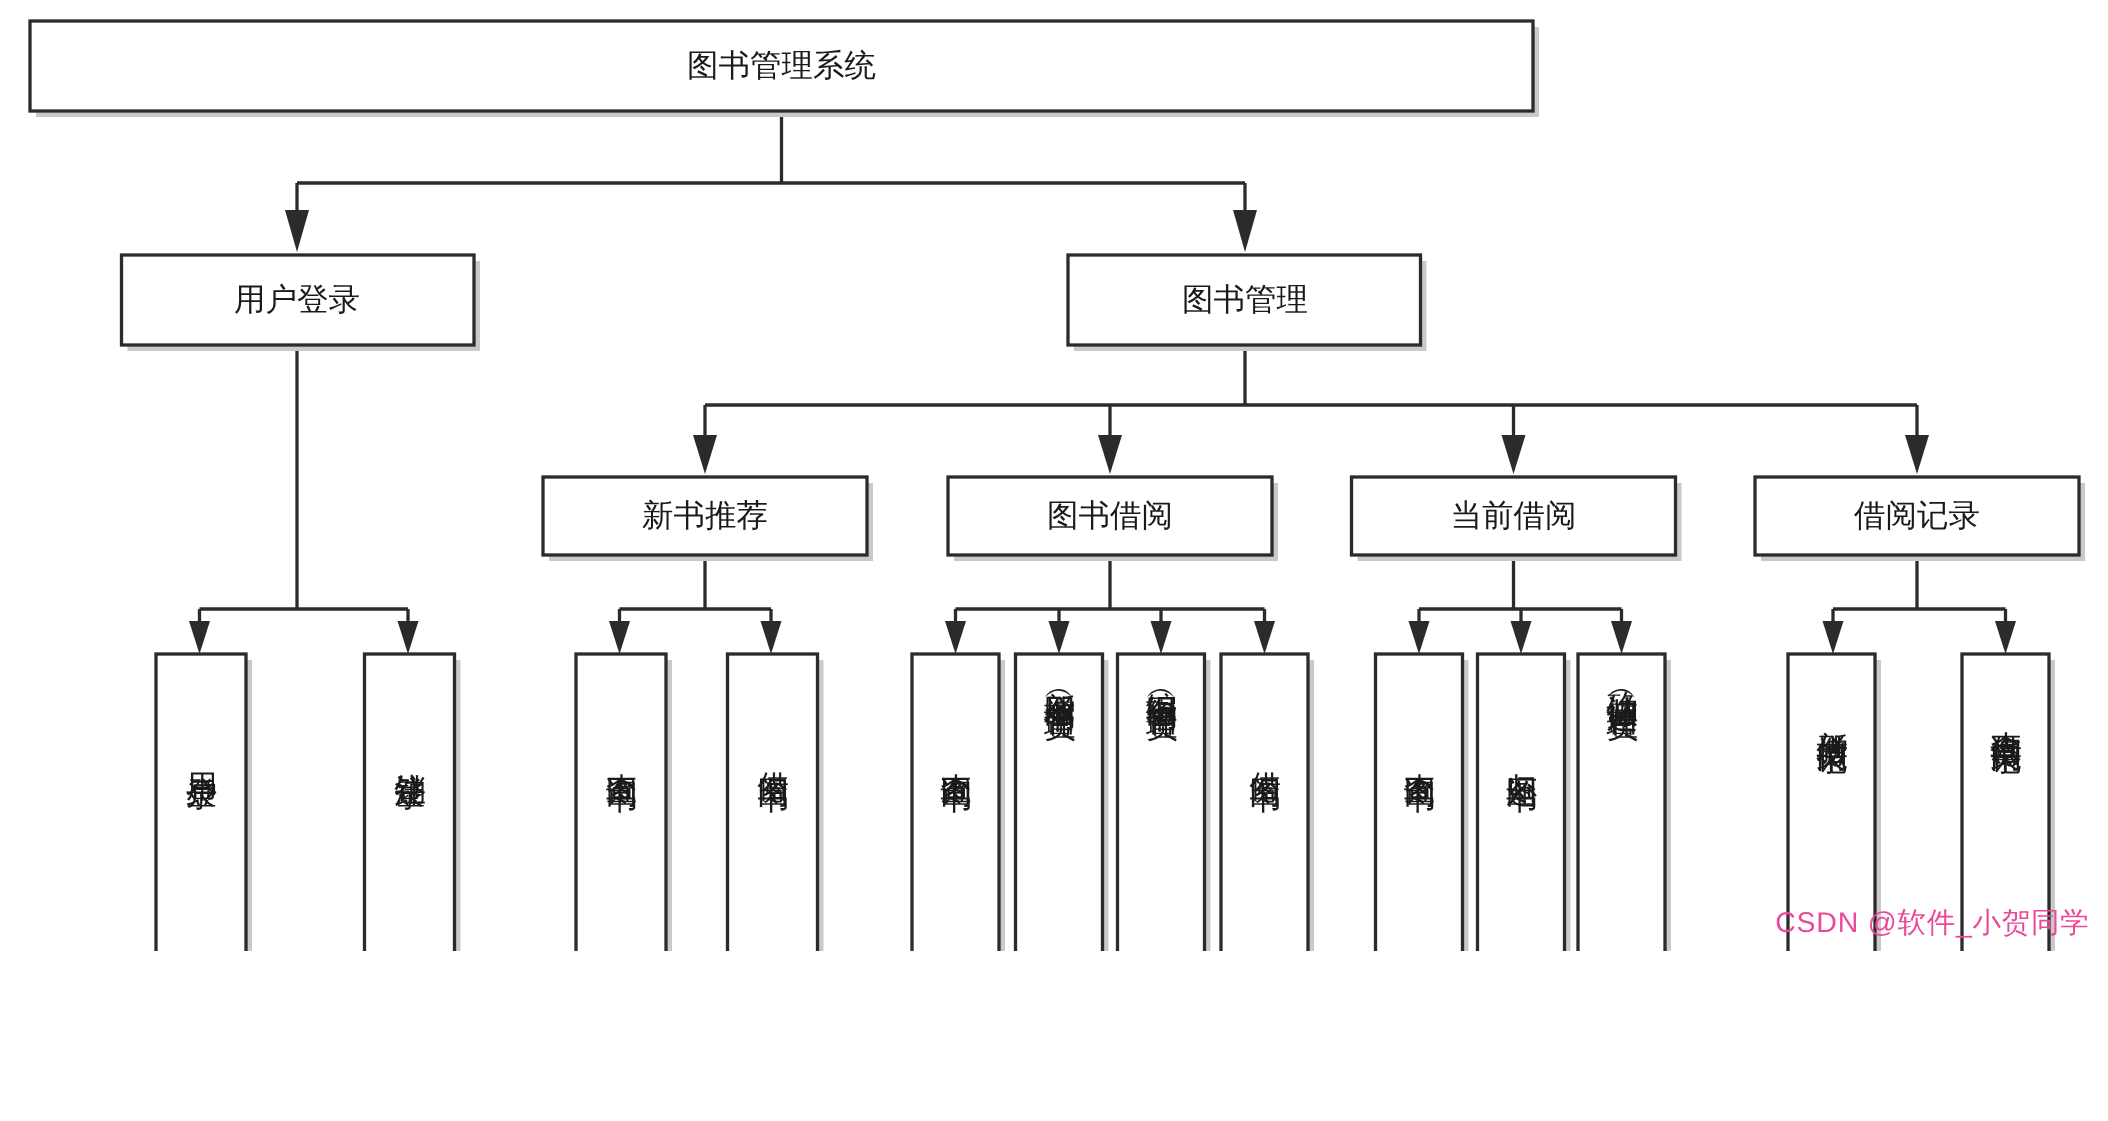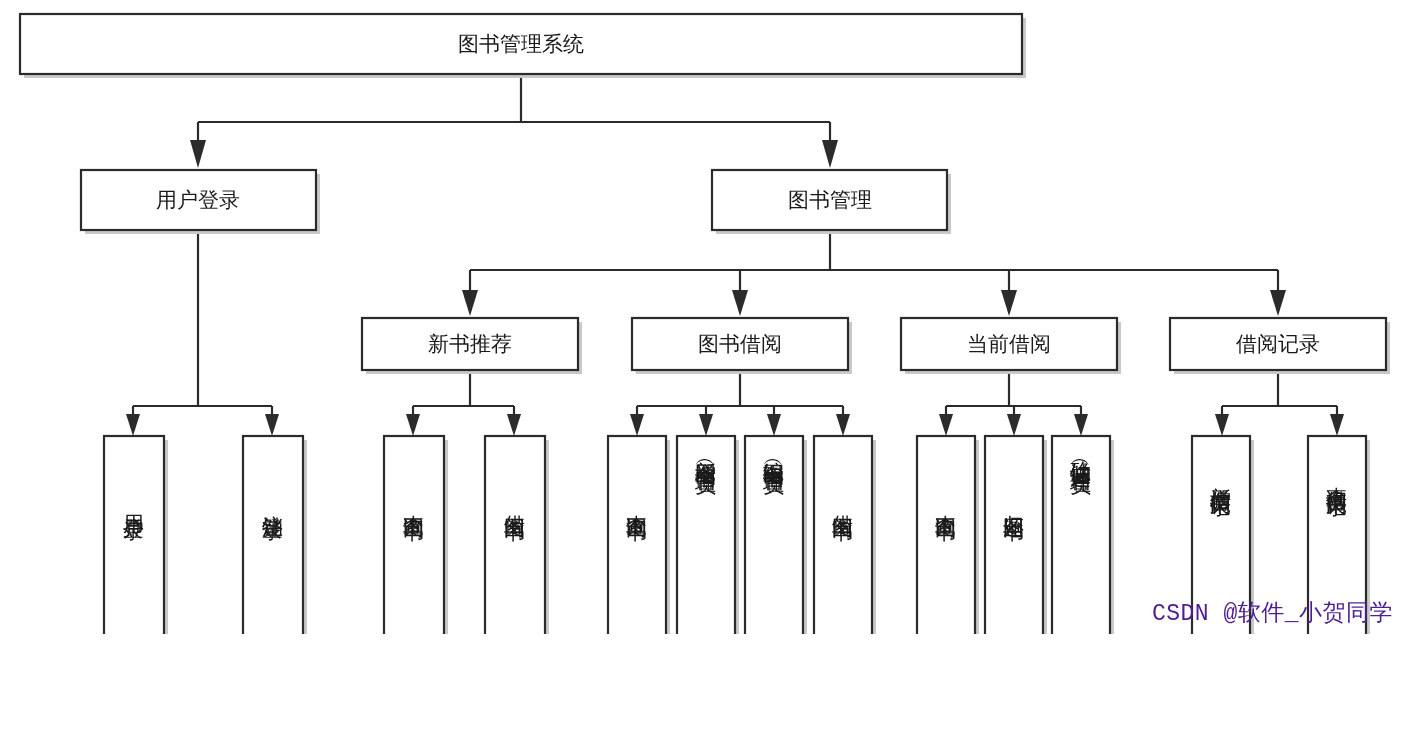--- a/index.html
+++ b/index.html
@@ -68,23 +68,23 @@
     font-size: 21px;
     line-height: 1.0;
     color: #1a1a1a;
     letter-spacing: 2px;
     white-space: nowrap;
   }
   .watermark {
     position: absolute;
     right: 12px;
     bottom: 6px;
-    font-family: Liberation Mono, monospace;
-    font-size: 23px;
-    color: #4c1d95;
+    font-family: Liberation Sans, sans-serif;
+    font-size: 19px;
+    color: #ec4899;
     letter-spacing: 0.5px;
     user-select: none;
   }
 </style>
 </head>
 <body>
 
 <div id="diagram-root">
 
   <svg class="diagram-canvas" viewBox="0 0 1405 747" xmlns="http://www.w3.org/2000/svg">

